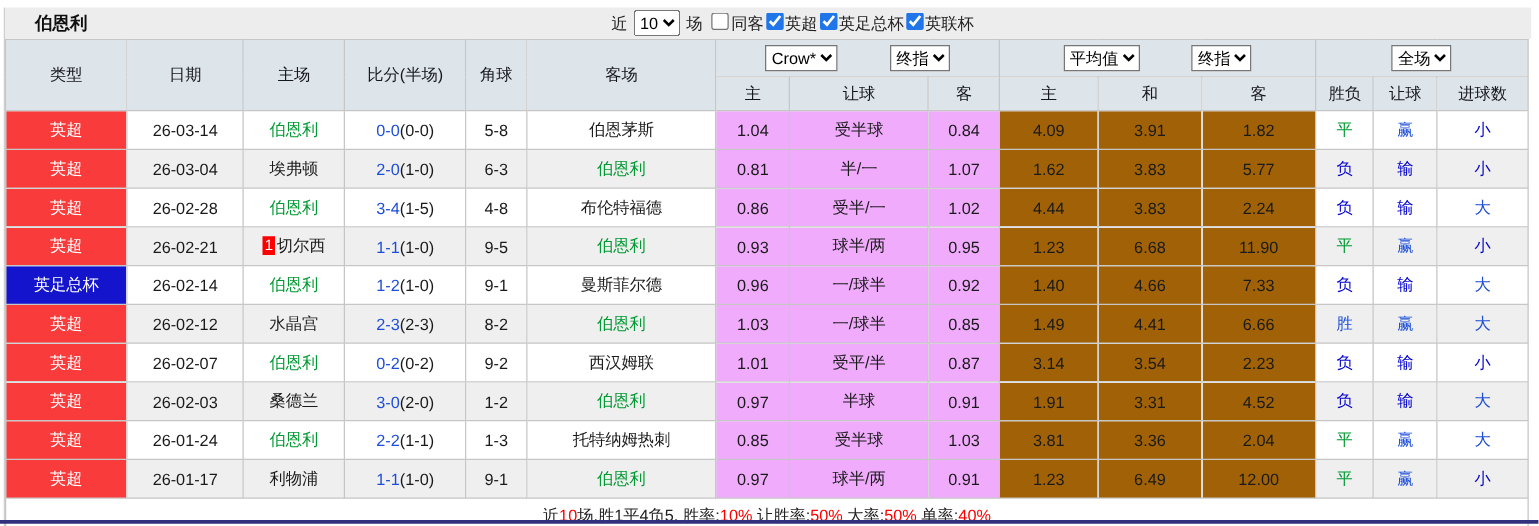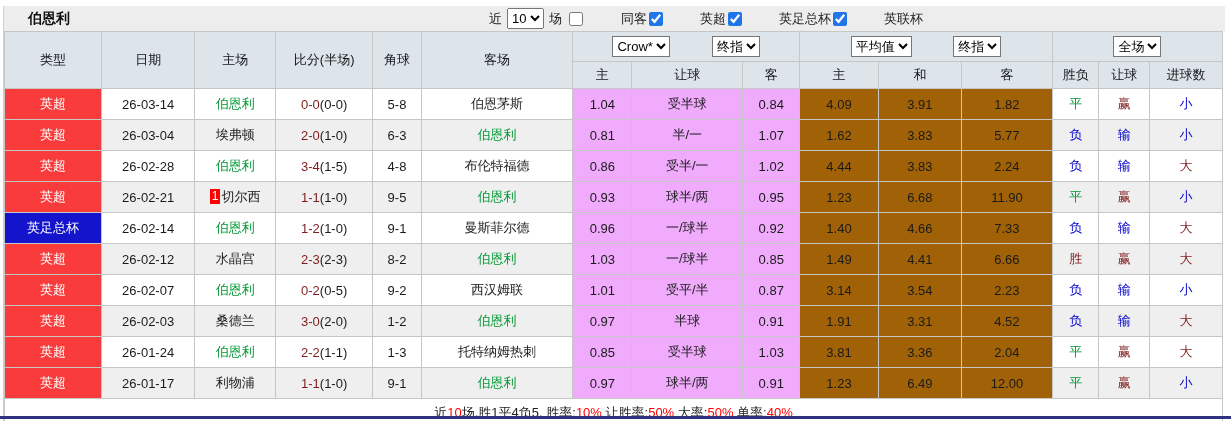--- a/index.html
+++ b/index.html
@@ -4,37 +4,37 @@
 <style>
   html,body{margin:0;padding:0;background:#fff;}
   body{font-family:"Liberation Sans","DejaVu Sans",sans-serif;}
   .page{position:relative;width:1231px;height:421px;background:#fff;overflow:hidden;}
   .widget{position:absolute;top:6px;left:3px;width:1221px;border-left:1px solid #cfcfcf;}
   .titlebar{height:25px;background:#ededed;position:relative;display:flex;align-items:center;}
   .title{font-weight:bold;font-size:14px;color:#101010;margin-left:24px;}
   .controls{position:absolute;left:482px;top:0;height:100%;display:flex;align-items:center;font-size:13px;color:#222;}
   .controls .lbl{margin:0 3px;}
   .controls select{height:21px;font-size:13px;font-family:inherit;margin:0 2px;}
-  .controls label{display:flex;align-items:center;margin-right:2px;cursor:default;gap:36px;}
+  .controls label{display:flex;margin-right:2px;cursor:default;}
   .controls input[type=checkbox]{width:14px;height:14px;accent-color:#2076e8;margin:0 2px 0 4px;}
   table{border-collapse:collapse;table-layout:fixed;width:1219px;font-size:13px;color:#1a1a1a;background:#fff;}
   th,td{border:1px solid #c6c6c6;text-align:center;padding:0;white-space:nowrap;overflow:hidden;}
   thead th{background:#dee5ea;font-weight:normal;color:#14161c;}
   .hdr-top th{height:29px;}
   .hdr-sub th{height:26px;}
   thead select{height:21px;font-size:13px;font-family:inherit;margin:0 19px;background:#fff;}
   tr.data td{height:30px;}
   td.plain{background:#fff;}
   tr.even td.plain{background:#efefef;}
   td.crow{background:#f0abfc;}
   td.avg{background:#a16207;}
   td.league-red{background:#fa3b3b;color:#fff;}
   td.league-blue{background:#1414cc;color:#fff;}
   .green{color:#009933;}
-  .red{color:#7f1d1d;}
+  .red{color:#1d4ed8;}
   .blue{color:#0000cc;}
   .black{color:#1a1a1a;}
   .rank{display:inline-block;background:#ff0000;color:#fff;font-size:12px;line-height:15px;padding:0 2px;margin-right:1px;vertical-align:1px;}
   .footer-cell{height:27px;background:#fff;font-size:13px;color:#222;}
   .footer-cell .red{color:#ff0000;}
   .bottom-line{position:absolute;left:0;top:416px;width:1231px;height:3px;background:#31317e;}
 </style>
 </head>
 <body>
 
@@ -230,21 +230,21 @@
             <td class="avg">4.41</td>
             <td class="avg">6.66</td>
             <td class="plain red">胜</td>
             <td class="plain red">赢</td>
             <td class="plain red">大</td>
           </tr>
           <tr class="data odd">
             <td class="league-red">英超</td>
             <td class="plain">26-02-07</td>
             <td class="plain"><span class="green">伯恩利</span></td>
-            <td class="plain"><span class="red">0-2</span><span class="black">(0-5)</span></td>
+            <td class="plain"><span class="red">0-2</span><span class="black">(0-2)</span></td>
             <td class="plain">9-2</td>
             <td class="plain"><span class="black">西汉姆联</span></td>
             <td class="crow">1.01</td>
             <td class="crow">受平/半</td>
             <td class="crow">0.87</td>
             <td class="avg">3.14</td>
             <td class="avg">3.54</td>
             <td class="avg">2.23</td>
             <td class="plain blue">负</td>
             <td class="plain blue">输</td>

